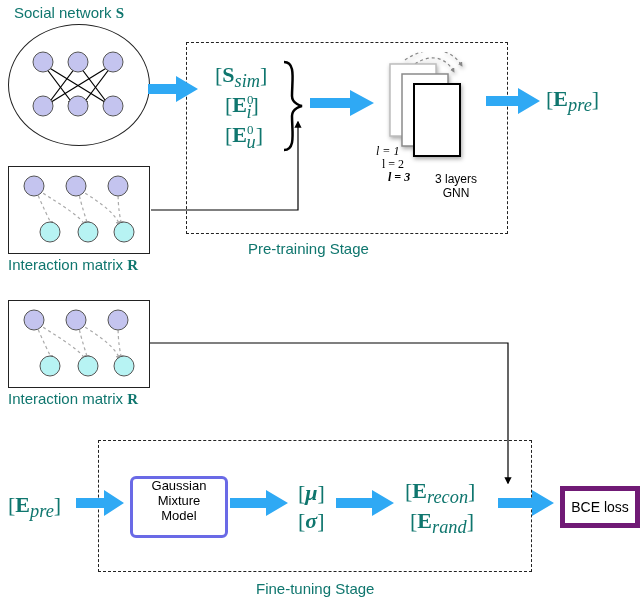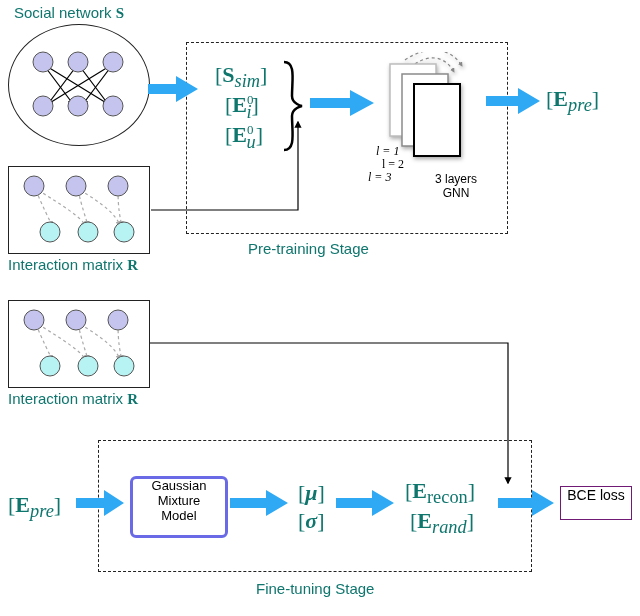--- a/index.html
+++ b/index.html
@@ -51,24 +51,24 @@
     background: #fff;
     display: flex;
     align-items: flex-start;
     justify-content: center;
     text-align: center;
     font-size: 13px;
     line-height: 1.15;
   }
   .bce-box {
     position: absolute;
-    border: 1px solid #701a75;
+    border: 5px solid #701a75;
     background: #fff;
     display: flex;
-    align-items: flex-start;
+    align-items: center;
     justify-content: center;
     font-size: 14px;
   }
   .drop-shadow {
     filter: drop-shadow(1px 2px 2px rgba(0,0,0,0.35));
   }
 </style>
 </head>
 <body>
 
@@ -133,21 +133,21 @@
     <path d="M25,8 C45,-6 70,-6 82,14" fill="none" stroke="#888" stroke-width="1.2" stroke-dasharray="3,3" marker-end="url(#ah3)"></path>
     <path d="M35,12 C50,2 65,4 74,20" fill="none" stroke="#888" stroke-width="1.2" stroke-dasharray="3,3" marker-end="url(#ah3)"></path>
 
     <rect x="10" y="12" width="46" height="72" fill="#fff" stroke="#bdbdbd" stroke-width="1.5"></rect>
     <rect x="22" y="22" width="46" height="72" fill="#fff" stroke="#8a8a8a" stroke-width="1.5"></rect>
     <rect x="34" y="32" width="46" height="72" fill="#fff" stroke="#000" stroke-width="2"></rect>
   </svg>
 
   <div class="small-label math" style="left:376px; top:144px; font-style:italic;"><span>l = 1</span></div>
   <div class="small-label math" style="left:382px; top:157px; "><span>l = 2</span></div>
-  <div class="small-label math" style="left:368px; top:170px; font-style:italic;"><span>l = 3</span></div>
+  <div class="small-label math" style="left:388px; top:170px; font-style:italic;font-weight:bold;"><span>l = 3</span></div>
 
   <div class="small-label" style="left:435px; top:156px; text-align:center;margin-top:16px;">
     <span>3 layers</span><br>
     <span>GNN</span>
   </div>
 
   <div class="label math" style="left:546px; top:86px; font-size:22px;">
     <span>[</span><span style="font-weight:bold;">E</span><sub style="font-style:italic;"><span>pre</span></sub><span>]</span>
   </div>
 
@@ -239,21 +239,21 @@
   </div>
 
   <div class="label math" style="left:298px; top:480px; font-size:22px;">
     [<span style="font-weight:bold; font-style:italic;">μ</span>]
   </div>
   <div class="label math" style="left:298px; top:508px; font-size:22px;">
     [<span style="font-weight:bold; font-style:italic;">σ</span>]
   </div>
 
   <div class="label math" style="left:405px; top:478px; font-size:22px;">
-    <span>[</span><span style="font-weight:bold;">E</span><sub style=""><span>recon</span></sub><span>]</span>
+    <span>[</span><span style="font-weight:bold;">E</span><sub style="font-style:italic;"><span>recon</span></sub><span>]</span>
   </div>
   <div class="label math" style="left:410px; top:508px; font-size:22px;">
     <span>[</span><span style="font-weight:bold;">E</span><sub style="font-style:italic;"><span>rand</span></sub><span>]</span>
   </div>
 
   <div class="bce-box" style="left:560px; top:486px; width:70px; height:32px;">
     <span>BCE loss</span>
   </div>
 
   <svg style="position:absolute; left:76px; top:490px;" width="48" height="26" viewBox="0 0 48 26">

